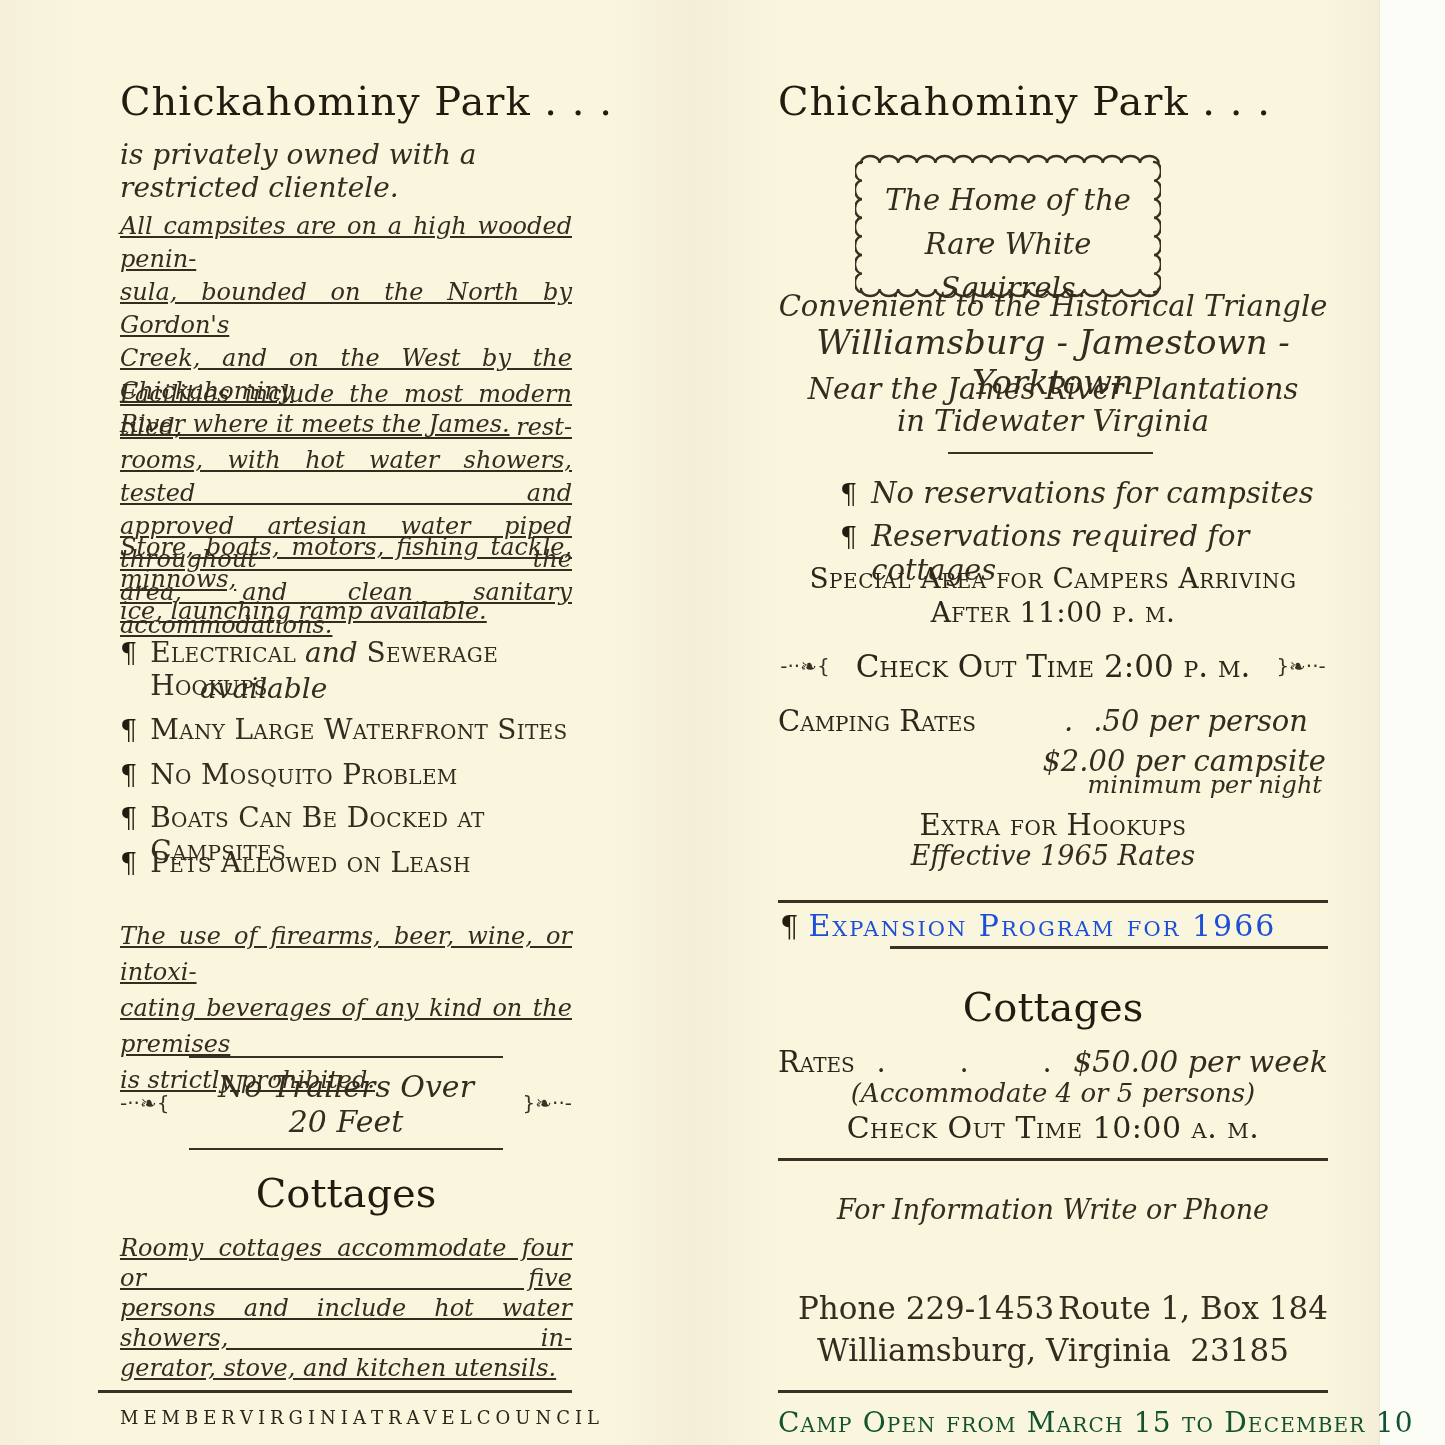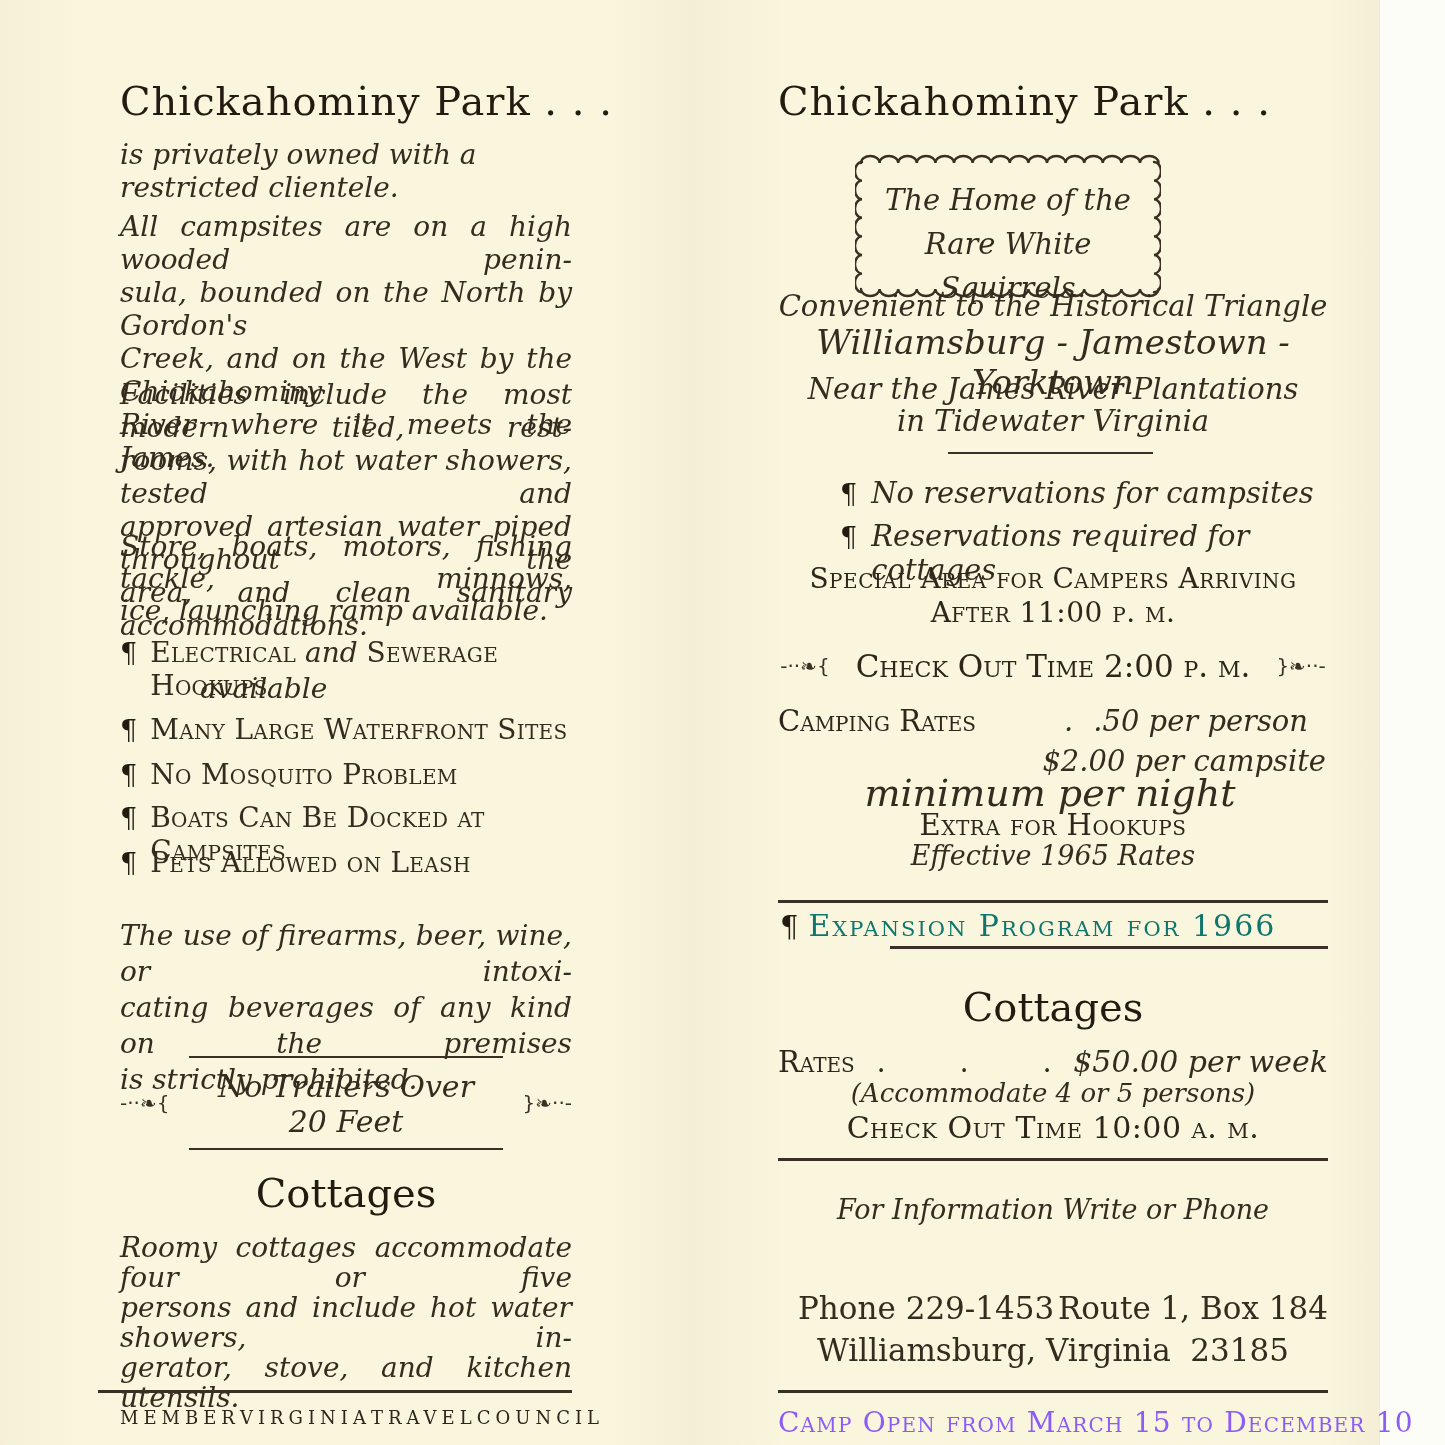--- a/index.html
+++ b/index.html
@@ -17,21 +17,21 @@
   }
   .edge{position:absolute;top:0;left:1379px;width:66px;height:1445px;background:#fdfdf8;border-left:1px solid #eee9d6;}
   .col{position:absolute;top:0;height:1445px;}
   #colL{left:120px;width:452px;}
   #colR{left:778px;width:550px;}
   .blk{position:absolute;left:0;right:0;}
   .title{font-size:40px;color:#241b10;letter-spacing:1px;white-space:pre;}
   .it{font-style:italic;}
   .sc{font-variant:small-caps;}
   .center{text-align:center;}
-  .body-txt{font-size:28px;line-height:33px;}
+  .body-txt{font-size:24px;line-height:33px;text-decoration:underline;}
   .jl{text-align:justify;text-align-last:justify;}
   .jl.last{text-align-last:left;}
   .bul{display:flex;align-items:baseline;gap:13px;font-size:28px;}
   .pq{font-size:27px;color:#241b10;transform:translateY(1px);}
   .bul .sc{letter-spacing:0.3px;}
   .bul-sub{font-style:italic;font-size:28px;padding-left:80px;}
   .rule{border-top:3px solid #3a3025;height:0;}
   .thinrule{border-top:2px solid #3a3025;height:0;}
   .orn{font-family:"DejaVu Sans","DejaVu Serif",sans-serif;font-size:20px;color:#3a3025;white-space:pre;}
   .banner-row{display:flex;align-items:center;justify-content:center;gap:20px;}
@@ -41,21 +41,21 @@
   .member{display:flex;justify-content:space-between;font-size:18px;letter-spacing:5px;color:#2e261b;}
   .badge{position:absolute;}
   .badge svg{position:absolute;left:0;top:0;}
   .badge-text{position:absolute;left:0;right:0;top:26px;text-align:center;font-size:29px;line-height:44px;}
   .notes{position:absolute;left:62px;right:0;}
   .note-row{display:flex;align-items:baseline;gap:14px;font-size:29px;margin-bottom:9px;}
   .sc-line{font-size:28px;letter-spacing:0.5px;text-align:center;color:#2e261b;}
   .co-row{display:flex;align-items:baseline;}
   .expansion{border-top:3px solid #3a3025;}
   .expansion-inner{display:flex;align-items:baseline;gap:10px;padding:5px 0 3px 2px;font-size:30px;}
-  .expansion-inner .sc{letter-spacing:2px;color:#0f766e;}
+  .expansion-inner .sc{letter-spacing:2px;color:#1d4ed8;}
   .exp-bottom{border-top:3px solid #3a3025;margin-left:112px;}
   .phone-row{display:flex;justify-content:space-between;font-size:31px;margin-left:20px;}
   .company{font-size:41px;font-weight:bold;color:#241b10;text-align:center;letter-spacing:0.5px;}
   .pre{white-space:pre;}
 </style>
 </head>
 <body>
 
 <div class="paper"></div>
 <div class="edge"></div>
@@ -182,21 +182,21 @@
     <span class="sc" style="font-size:31px;color:#2e261b">Check Out Time 2:00 p. m.</span>
     <span class="orn">}❧··-</span>
   </div>
 
   <div class="blk co-row" style="top:704px">
     <span class="sc" style="font-size:29px;color:#2e261b">Camping Rates</span>
     <span class="it" style="font-size:29px;margin-left:88px">.</span>
     <span class="it" style="font-size:29px;margin-left:auto;padding-right:20px">.50 per person</span>
   </div>
   <div class="blk it" style="top:744px;font-size:29px;text-align:right;padding-right:2px">$2.00 per campsite</div>
-  <div class="blk it" style="top:771px;font-size:38px;text-align:center;padding-right:6px">minimum per night</div>
+  <div class="blk it" style="top:771px;font-size:24px;text-align:right;padding-right:6px">minimum per night</div>
 
   <div class="blk sc sc-line" style="top:808px;font-size:29px">Extra for Hookups</div>
   <div class="blk it center" style="top:840px;font-size:27px">Effective 1965 Rates</div>
 
   <div class="blk expansion" style="top:900px">
     <div class="expansion-inner">
       <span class="pq" style="font-size:29px">¶</span>
       <span class="sc">Expansion Program for 1966</span>
     </div>
     <div class="exp-bottom"></div>
@@ -215,14 +215,14 @@
   <div class="blk rule" style="top:1158px"></div>
 
   <div class="blk it center" style="top:1194px;font-size:27px">For Information Write or Phone</div>
   <div class="blk phone-row" style="top:1290px">
     <span>Phone 229-1453</span>
     <span>Route 1, Box 184</span>
   </div>
   <div class="blk center pre" style="top:1332px;font-size:31px">Williamsburg, Virginia  23185</div>
 
   <div class="blk rule" style="top:1390px"></div>
-  <div class="blk sc" style="top:1406px;font-size:28px;letter-spacing:1.2px;color:#8b5cf6;white-space:nowrap">Camp Open from March 15 to December 10</div>
+  <div class="blk sc" style="top:1406px;font-size:28px;letter-spacing:1.2px;color:#14532d;white-space:nowrap">Camp Open from March 15 to December 10</div>
 </div>
 
 </body></html>

